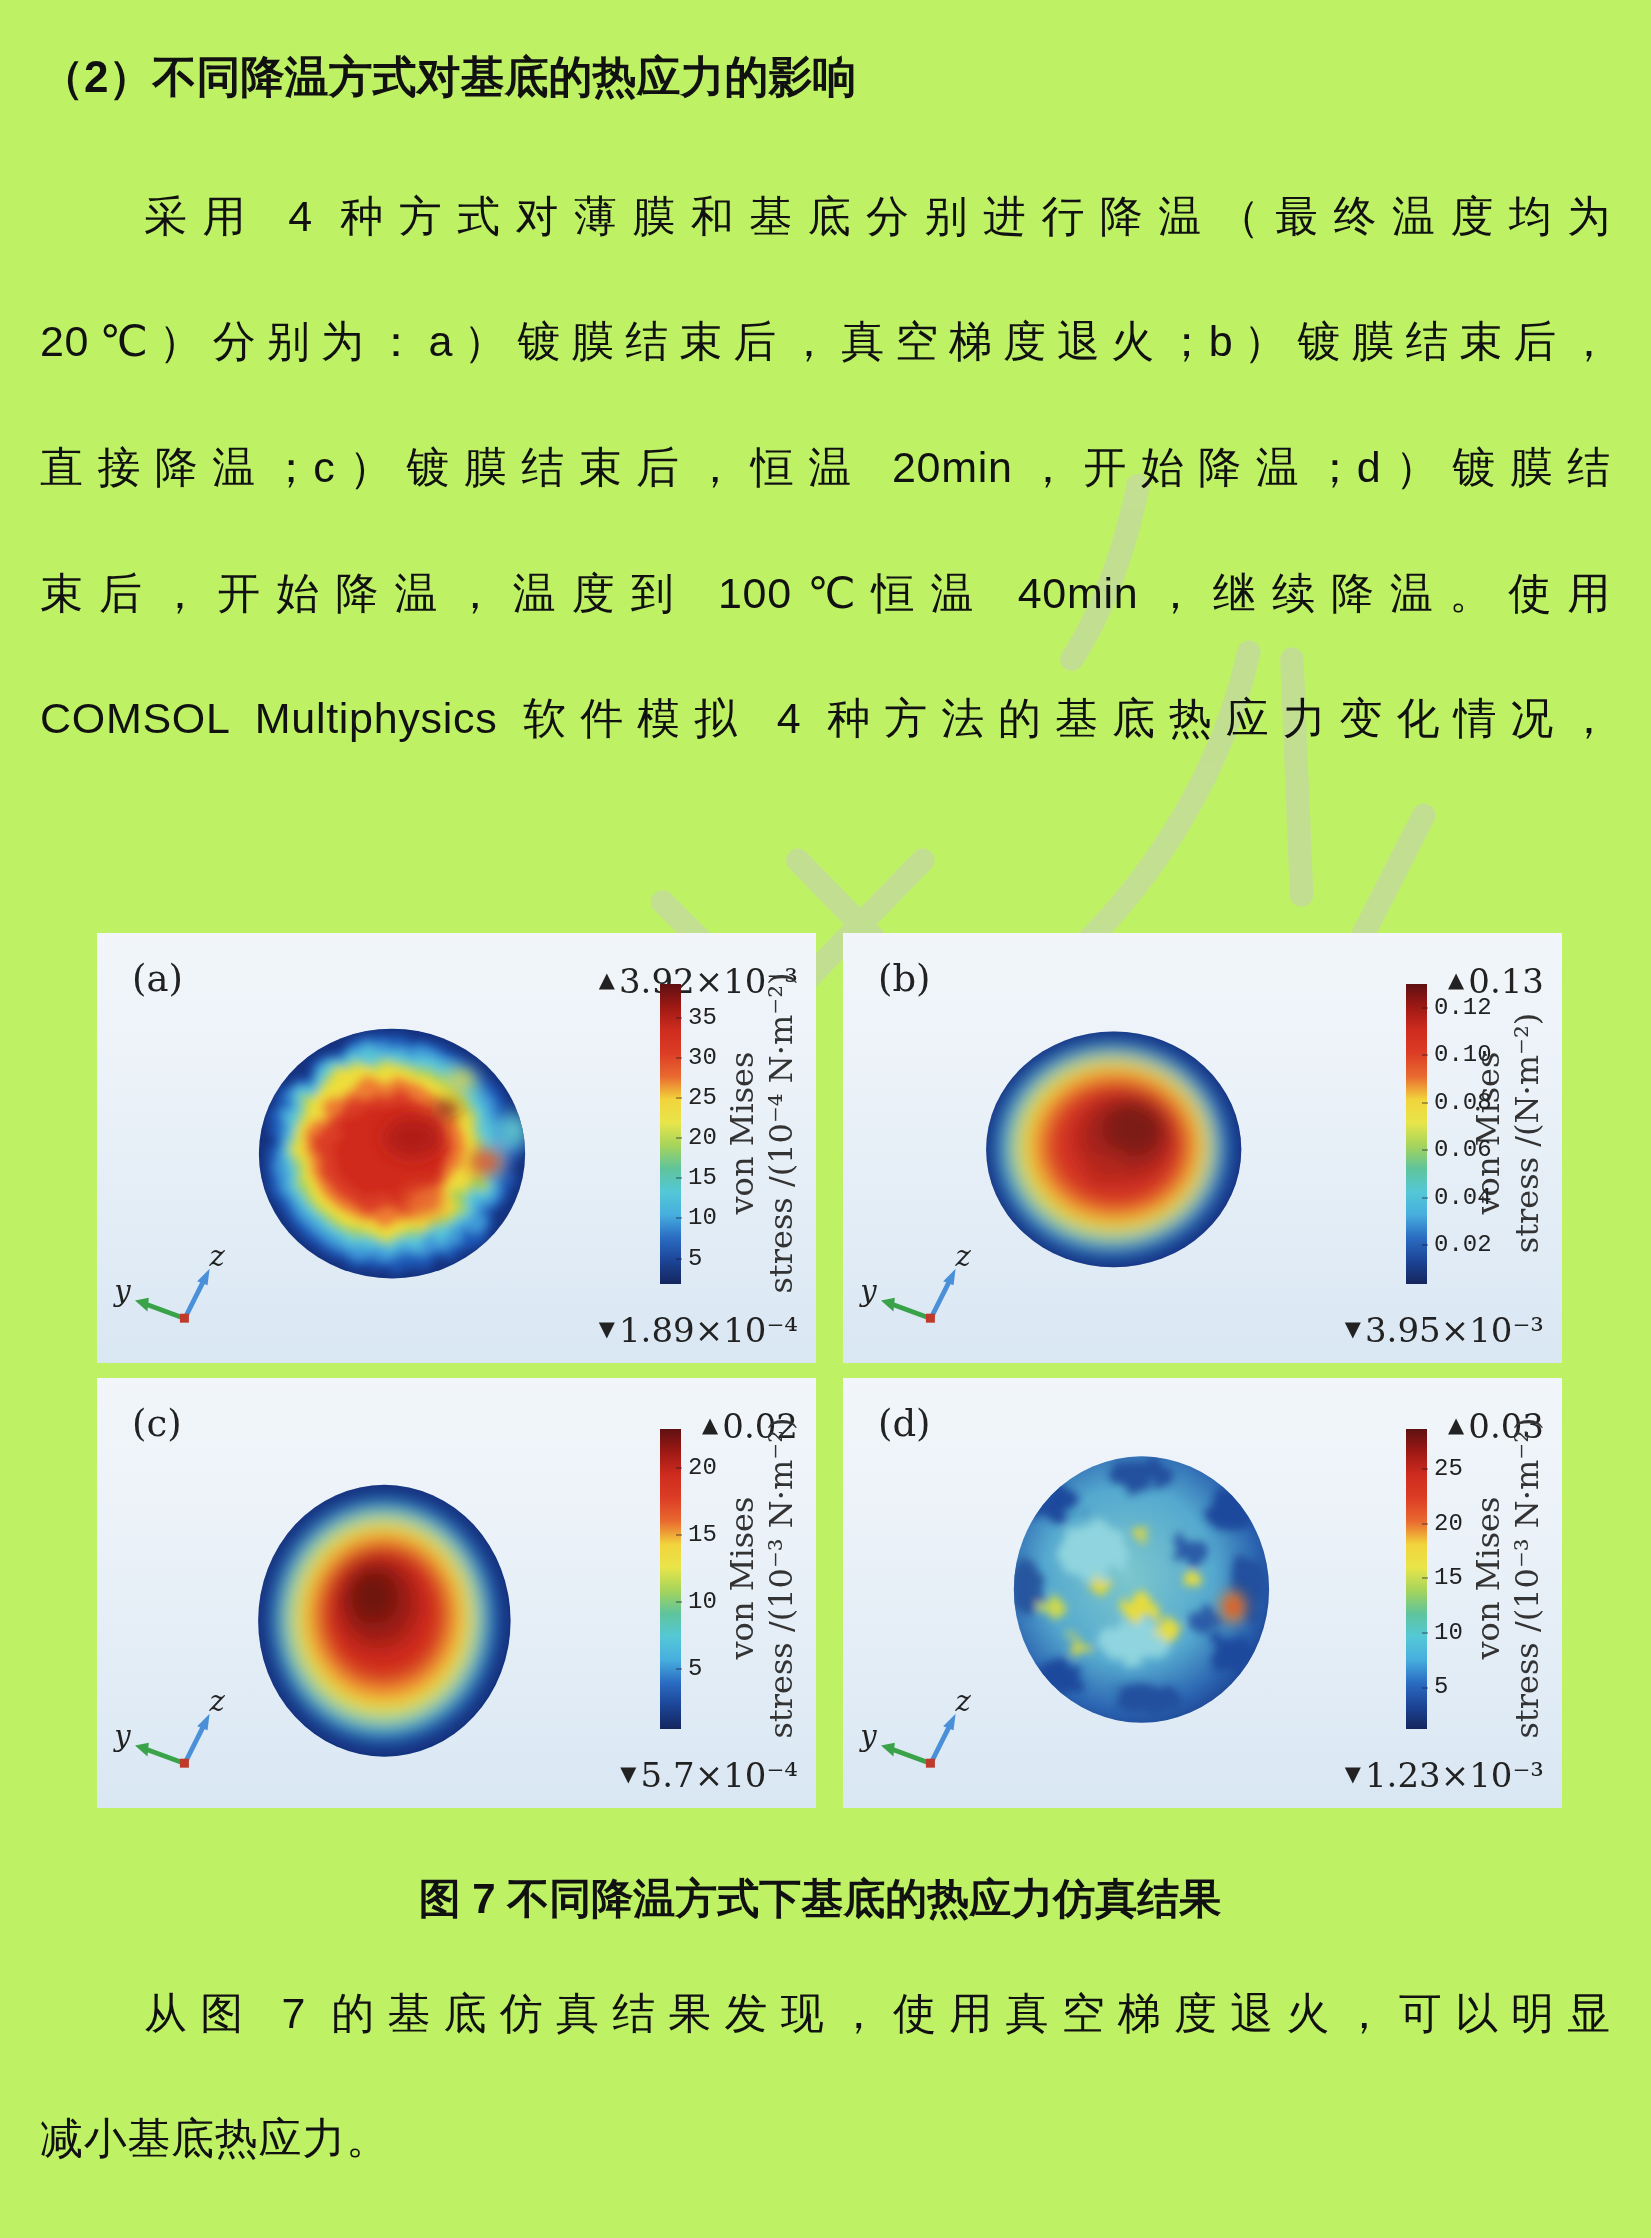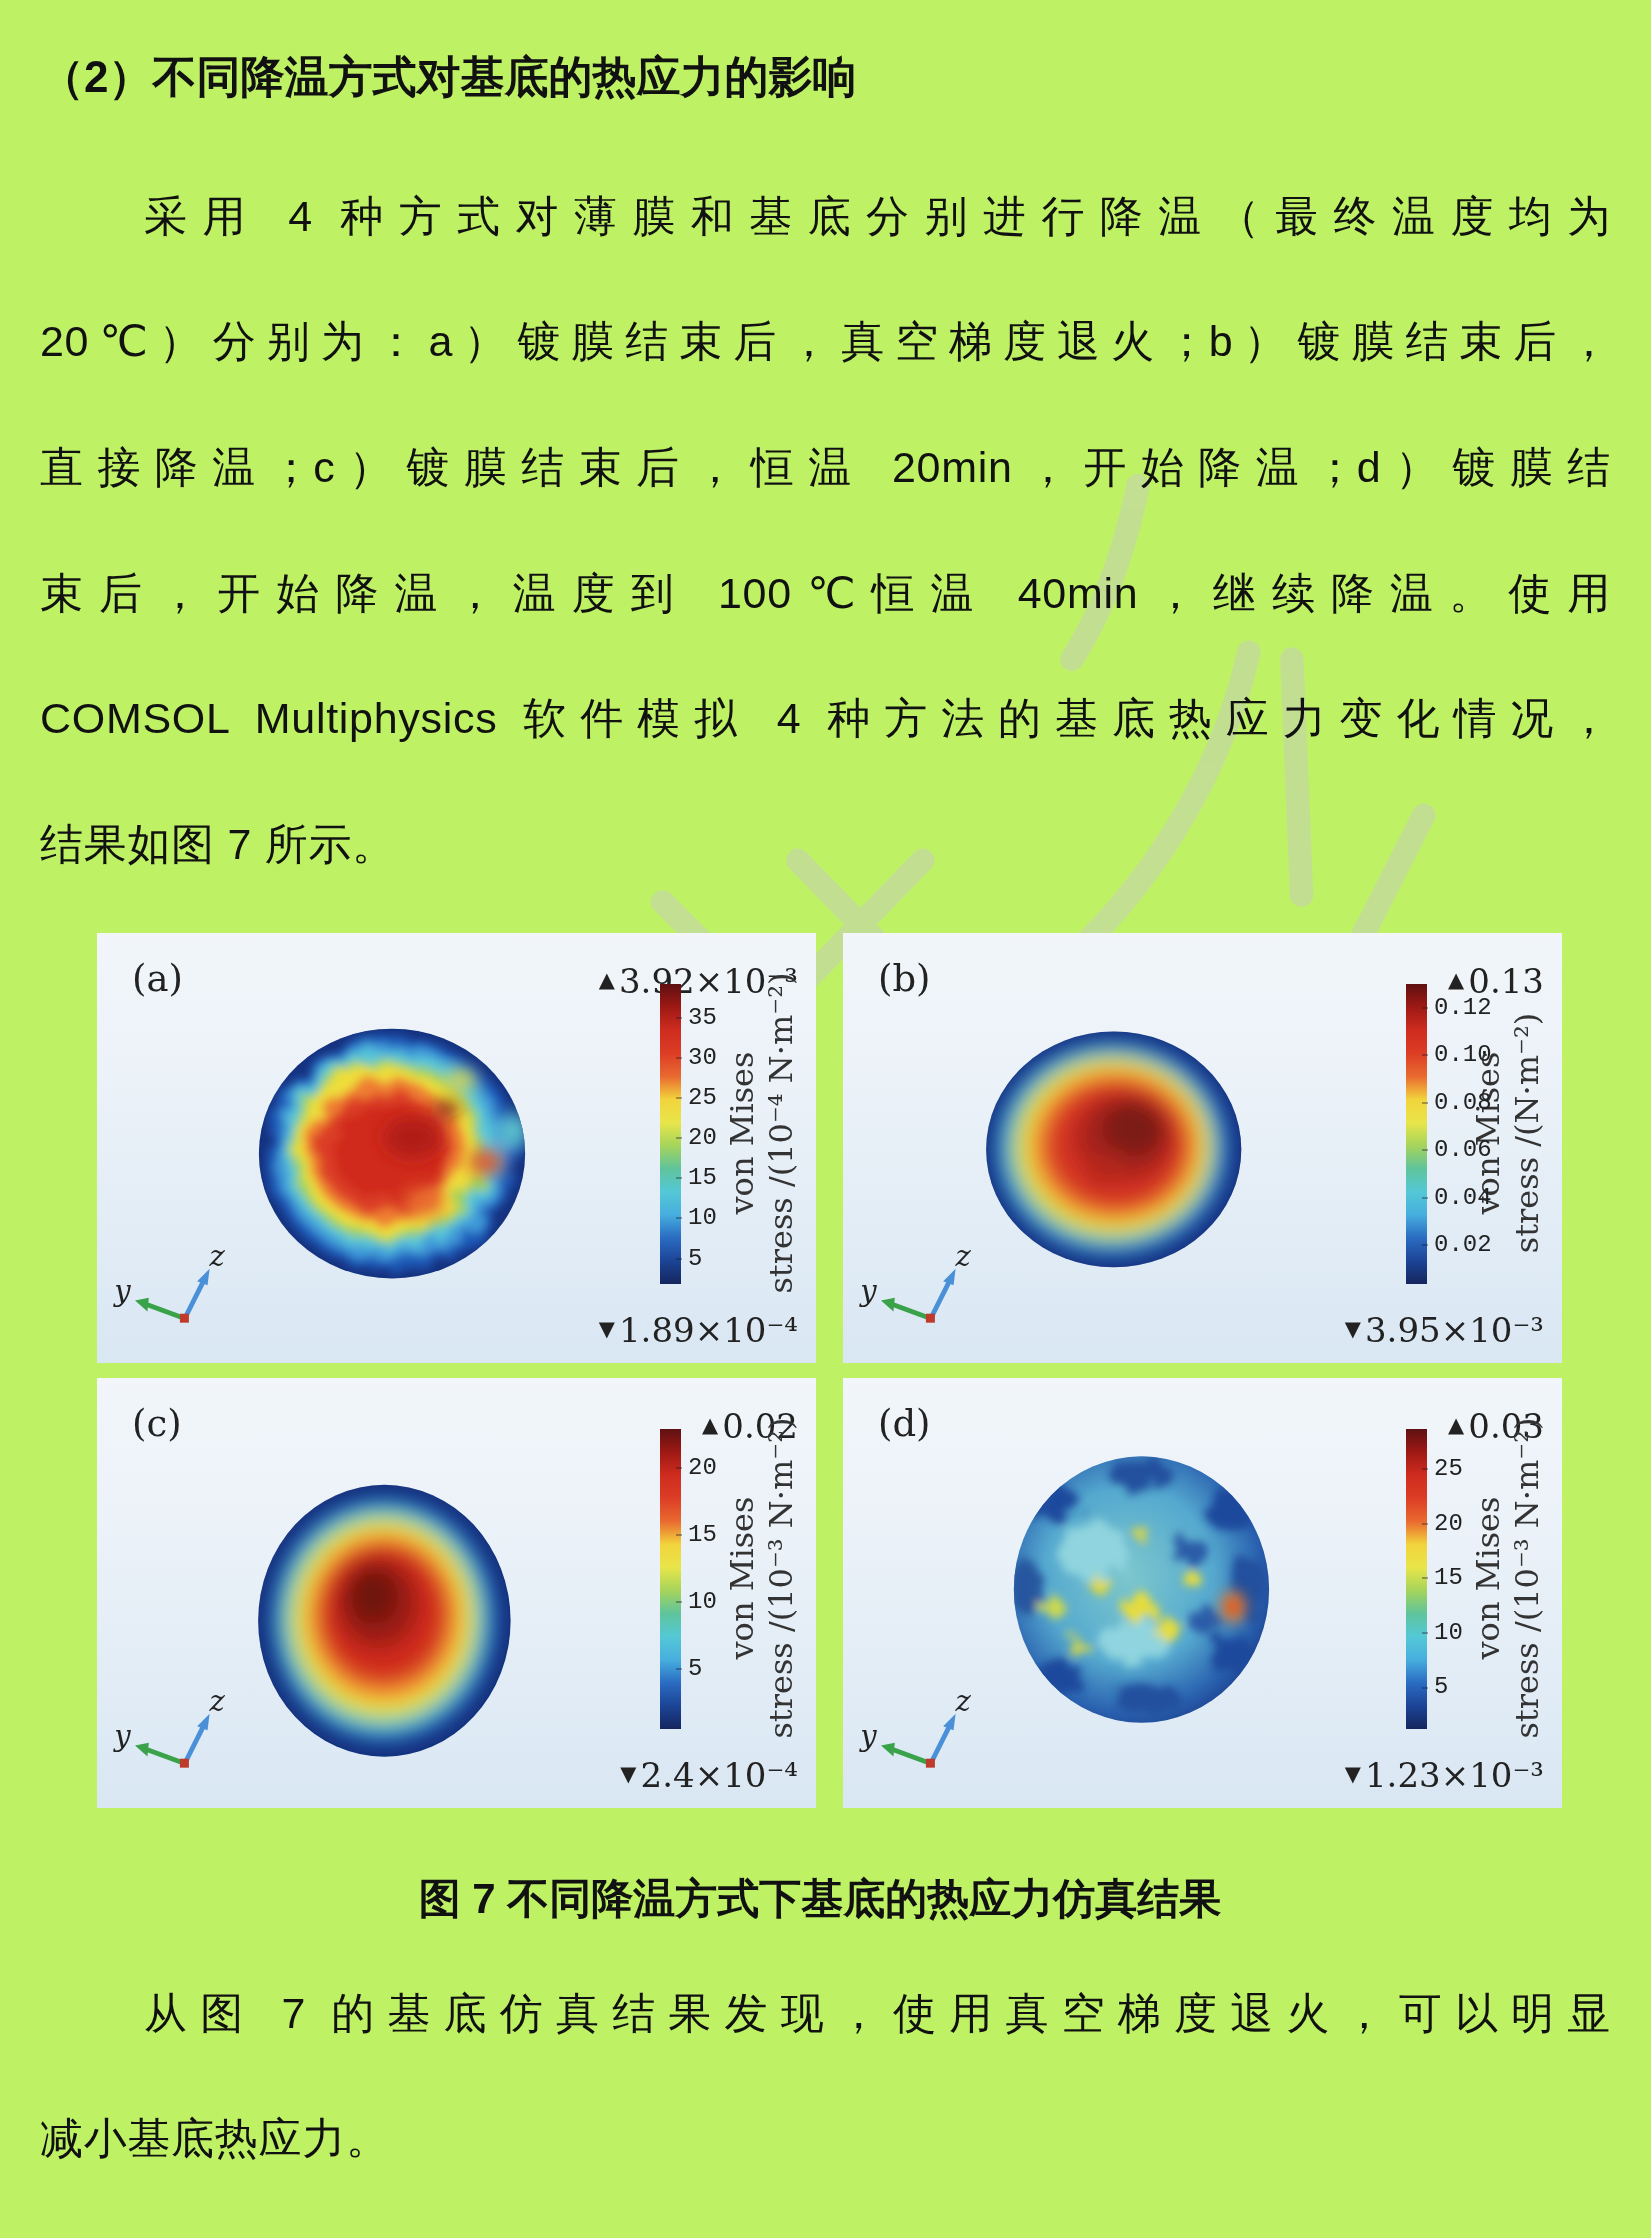--- a/index.html
+++ b/index.html
@@ -52,21 +52,20 @@
       <path d="M2052,1175 L1952,1372"></path>
     </g>
   </svg>
 
   <div id="heading">（2）不同降温方式对基底的热应力的影响</div>
   <div class="tline just indent" style="top:184px">采用 4 种方式对薄膜和基底分别进行降温（最终温度均为</div>
   <div class="tline just" style="top:309px">20℃）分别为：a）镀膜结束后，真空梯度退火；b）镀膜结束后，</div>
   <div class="tline just" style="top:435px">直接降温；c）镀膜结束后，恒温 20min，开始降温；d）镀膜结</div>
   <div class="tline just" style="top:561px">束后，开始降温，温度到 100℃恒温 40min，继续降温。使用</div>
   <div class="tline just" style="top:686px">COMSOL Multiphysics 软件模拟 4 种方法的基底热应力变化情况，</div>
-  <div class="tline" style="top:812px">结果如图 7 所示。</div>
 
   <div id="figure">
 
     <div class="panel" style="left:0;top:0">
       <svg class="disk" viewBox="0 0 1036 620">
         <defs>
           <filter id="fa" x="-40%" y="-40%" width="180%" height="180%">
             <feTurbulence type="fractalNoise" baseFrequency="0.028" numOctaves="2" seed="8" result="n"></feTurbulence>
             <feDisplacementMap in="SourceGraphic" in2="n" scale="34"></feDisplacementMap>
             <feGaussianBlur stdDeviation="7"></feGaussianBlur>
@@ -206,21 +205,21 @@
             <ellipse cx="412" cy="340" rx="92" ry="100" fill="#d02c1f"></ellipse>
             <ellipse cx="405" cy="325" rx="60" ry="66" fill="#9e1f17"></ellipse>
             <ellipse cx="398" cy="315" rx="36" ry="40" fill="#701511"></ellipse>
           </g>
         </g>
       </svg>
       <div class="plabel">(c)</div>
       <div class="maxlab"><span class="tri">▲</span><span>0.02</span></div>
       <div class="cbar" style="background: linear-gradient(rgb(95, 16, 18) 0%, rgb(158, 25, 20) 7.7%, rgb(207, 44, 31) 15.4%, rgb(220, 61, 37) 23.1%, rgb(233, 106, 48) 30.8%, rgb(242, 212, 60) 38.5%, rgb(232, 229, 74) 46.2%, rgb(166, 212, 91) 53.8%, rgb(95, 196, 155) 61.5%, rgb(84, 200, 214) 69.2%, rgb(71, 174, 222) 76.9%, rgb(42, 108, 194) 84.6%, rgb(28, 68, 150) 92.3%, rgb(21, 38, 94) 100%);"></div>
       <div class="ticks"></div>
-      <div class="minlab"><span class="tri">▼</span><span>2.4×10⁻⁴</span></div>
+      <div class="minlab"><span class="tri">▼</span><span>5.7×10⁻⁴</span></div>
       <div class="cbtitle"><span>von Mises</span><br><span>stress /(10⁻³ N·m⁻²)</span></div>
       <svg class="triad" width="132" height="114" viewBox="0 0 190 165">
         <line x1="112" y1="118" x2="140" y2="62" stroke="#4a90d9" stroke-width="7"></line>
         <polygon points="148,46 130,64 145,70" fill="#4a90d9"></polygon>
         <line x1="112" y1="118" x2="58" y2="98" stroke="#3aa34a" stroke-width="7"></line>
         <polygon points="40,92 60,88 58,108" fill="#3aa34a"></polygon>
         <rect x="105" y="111" width="13" height="13" fill="#c03a2b"></rect>
         <text class="axlab" x="10" y="92">y</text>
         <text class="axlab" x="148" y="42">z</text>
       </svg>

